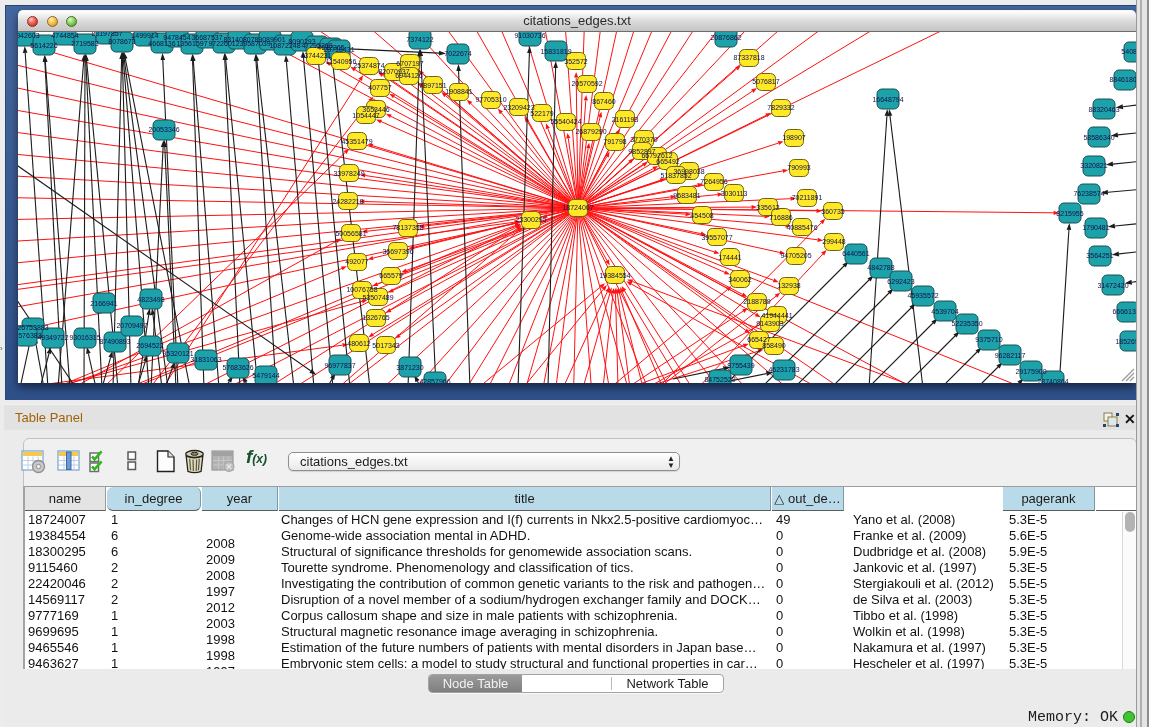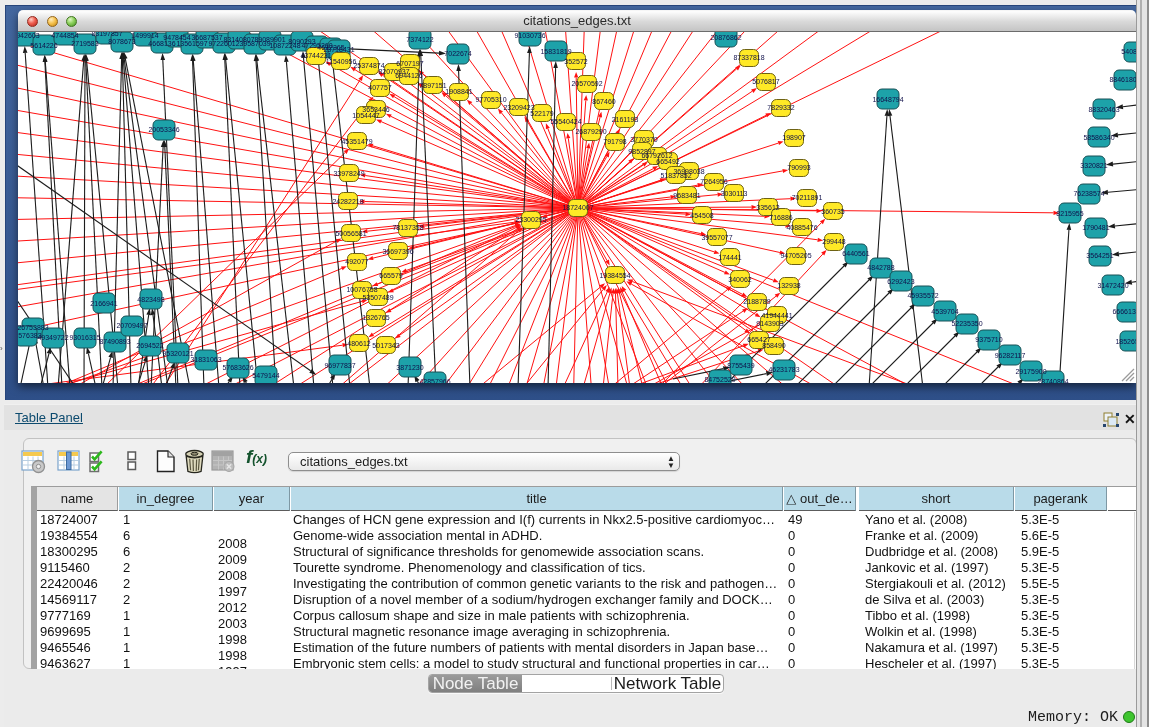--- a/index.html
+++ b/index.html
@@ -11,50 +11,50 @@
   background:linear-gradient(#f3f3f3, #fdfdfd 8%, #d9d9d9 55%, #c4c4c4);
   border-bottom:1px solid #6c6c6c; position:relative; }
 #titlebar .tl { position:absolute; top:5.5px; width:11px; height:11px; border-radius:50%; }
 .tl.r { left:9px;  background:radial-gradient(circle at 35% 28%, #ffd0c8, #ef5f51 45%, #c03227 85%); border:0.5px solid #92291f; }
 .tl.y { left:28.5px; background:radial-gradient(circle at 35% 28%, #ffedbe, #f6c351 45%, #d0961f 85%); border:0.5px solid #93651b; }
 .tl.g { left:48px; background:radial-gradient(circle at 35% 28%, #e0f6c8, #8ed25d 45%, #57a032 85%); border:0.5px solid #41741f; }
 #titlebar .ttl { text-align:center; font-size:13px; line-height:21px; color:#2a2a2a; }
 #canvas { position:absolute; left:0; top:22px; width:1118px; height:351px; background:#fff; }
 #tphead { position:absolute; left:4px; top:404px; width:1136px; height:26px; background:#e2e2e2;
   border-top:1px solid #f0f0f0; }
-#tphead .t { position:absolute; left:11px; top:5px; font-size:13px; color:#0c4a6e;text-decoration:underline; }
+#tphead .t { position:absolute; left:11px; top:5px; font-size:13px; color:#a16207; }
 #tparea { position:absolute; left:4px; top:430px; width:1136px; height:297px; background:#ebebeb; }
 #bigpanel { position:absolute; left:19px; top:8px; width:1114px; height:231px;
   border:1px solid #c2c2c2; border-radius:6px; background:#f0f0f0; }
 .icn { position:absolute; top:449px; }
 #combo { position:absolute; left:288px; top:452px; width:392px; height:19px; border:1px solid #8e8e8e;
   border-radius:5px; background:linear-gradient(#ffffff,#e9e9e9); font-size:13px; color:#1c1c1c;
   line-height:17px; padding-left:11px; box-shadow:0 1px 1px rgba(0,0,0,0.12); }
 #combo .arr { position:absolute; right:4px; top:1.5px; font-size:8px; color:#222; line-height:7px; text-align:center; }
-#tbl { position:absolute; left:31px; top:486px; width:1113px; height:183px; background:#fff;
-  border-left:6px solid #a3a3a3; border-top:1px solid #9c9c9c; overflow:hidden; font-size:13px; }
+#tbl { position:absolute; left:23px; top:486px; width:1113px; height:183px; background:#fff;
+  border-left:2px solid #a3a3a3; border-top:1px solid #9c9c9c; overflow:hidden; font-size:13px; }
 #thead { position:absolute; left:0; top:0; height:24px; width:1112px; }
 #thead .h { position:absolute; top:0; height:24px; background:#b9dbe9; border-right:1px solid #7e98a4;
   border-bottom:1px solid #5c5c5c; text-align:center; line-height:23px; color:#1b1b1b; }
 #thead .h0 { background:#e4e4e4; border-right-color:#9c9c9c; }
 .trow { position:relative; height:16px; white-space:nowrap; }
 .trow .c { position:absolute; top:0; height:16px; line-height:15px; color:#111; overflow:hidden; }
 .c0 { left:3px;   width:78px; }
 .c1 { left:86px;  width:90px; }
 .c2 { left:181px; width:73px;margin-top:24px; }
 .c3 { left:256px; width:490px; }
 .c4 { left:751px; width:72px; }
 .c5 { left:828px; width:152px; }
 .c6 { left:984px; width:92px; }
 #rows { position:absolute; left:0; top:25px; width:1112px; }
 #vscroll { position:absolute; left:1097px; top:25px; width:15px; height:158px; background:#fbfbfb;
   border-left:1px solid #d8d8d8; }
 #vscroll .thumb { position:absolute; left:2px; top:0px; width:10px; height:20px; background:#b3b3b3; border-radius:5px; }
 #tabs { position:absolute; left:428px; top:674px; height:19px; border:1px solid #a3a3a3;
-  border-radius:4px; background:#fff; display:flex; overflow:hidden; font-size:17px;
+  border-radius:4px; background:#fff; display:flex; overflow:hidden; font-size:13px;
   box-shadow:0 1px 0 rgba(255,255,255,.7); }
 #tabs .seg { height:100%; line-height:18px; text-align:center; color:#1b1b1b; }
 #tabs .seg.sel { background:linear-gradient(#9b9b9b,#7f7f7f); color:#f2f2f2; }
 #tabs .sep { width:1px; background:#b9b9b9; margin:2px 0; }
 #mem { position:absolute; right:14px; top:709px; font-size:15px; color:#1d1d1d;font-family:Liberation Mono, monospace; }
 #mem .dot { display:inline-block; width:12px; height:12px; border-radius:50%;
   background:#3ec52f; border:1px solid #1f7a17; vertical-align:-2px; margin-left:5px; }
 #redge { position:absolute; left:1136px; top:0; width:13px; height:727px; background:#e4e4e4; }
 #redge .l1 { position:absolute; left:0; top:0; width:1px; height:727px; background:#9a9a9a; }
 #redge .l2 { position:absolute; left:4px; top:0; width:2px; height:727px; background:#b0b0b0; }
@@ -828,25 +828,24 @@
   <circle cx="18" cy="17.5" r="5" fill="#bdbdbd" stroke="#a5a5a5"></circle>
   <path d="M15.8 15.3 l4.4 4.4 M20.2 15.3 l-4.4 4.4" stroke="#e4e4e4" stroke-width="1.6"></path>
 </svg>
 <div class="icn" style="left:246px; top:446px; font-size:19px; font-style:italic; font-weight:bold; color:#14532d;">f<span style="font-size:12px;">(x)</span></div>
 
 <div id="combo">citations_edges.txt<span class="arr">▲<br>▼</span></div>
 
 <div id="tbl">
   <div id="thead">
     <span class="h h0" style="left:0px; width:81px;">name</span>
-    <span class="h" style="left:82px; width:94px;">in_degree</span>
+    <span class="h" style="left:82px; width:94px;border-radius:6px;">in_degree</span>
     <span class="h" style="left:177px; width:76px;">year</span>
     <span class="h" style="left:254px; width:492px;">title</span>
     <span class="h" style="left:747px; width:72px;">△ out_de…</span>
-    <span class="h" style="left:822px; width:155px;">short</span>
     <span class="h" style="left:978px; width:92px;">pagerank</span>
     <span class="h" style="left:1071px; width:41px; background:#fff; border-right:none;"></span>
   </div>
   <div id="rows">
 <div class="trow">
         <span class="c c0">18724007</span>
         <span class="c c1">1</span>
         <span class="c c2">2008</span>
         <span class="c c3">Changes of HCN gene expression and I(f) currents in Nkx2.5-positive cardiomyoc…</span>
         <span class="c c4">49</span>

